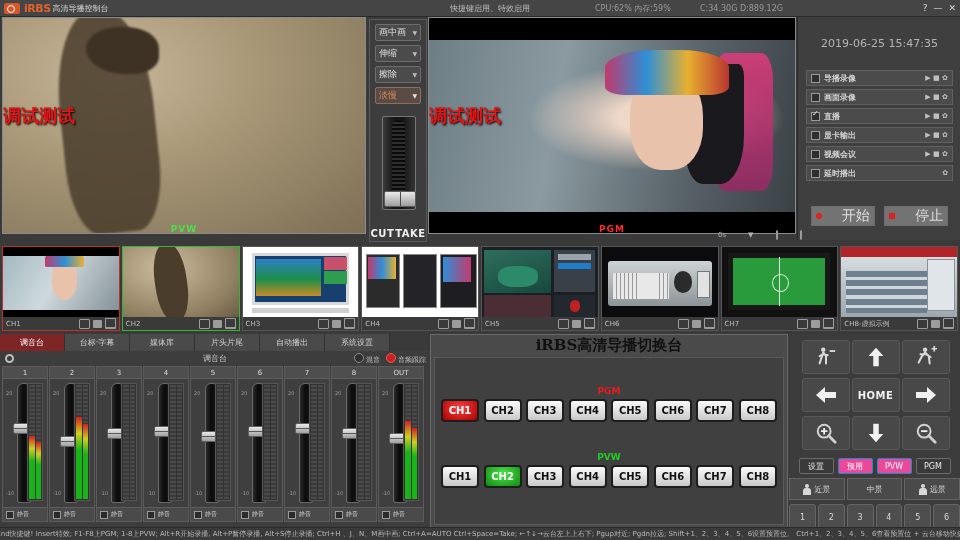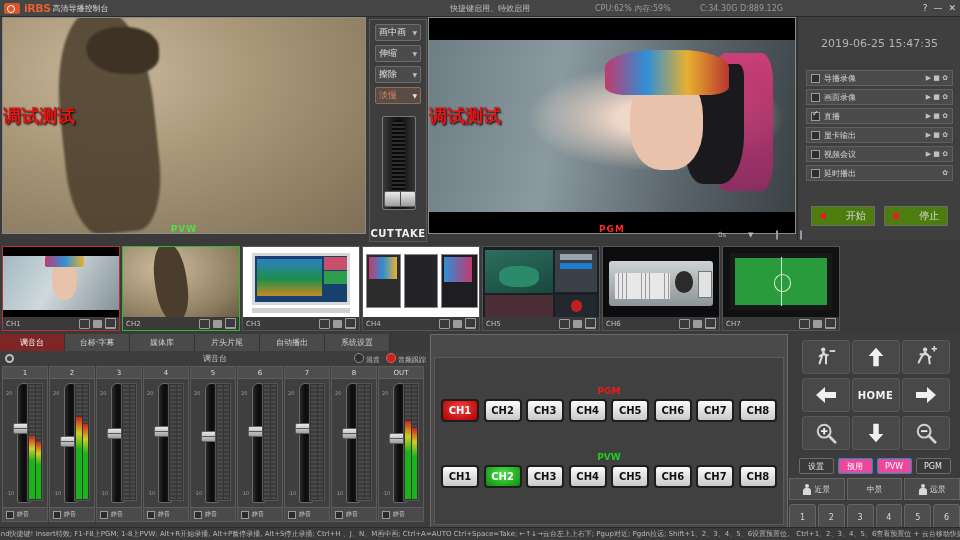--- a/index.html
+++ b/index.html
@@ -53,28 +53,28 @@
   .tbar-slot{position:absolute;left:9px;top:3px;width:13px;height:86px;background:repeating-linear-gradient(180deg,#0a0a0a 0 2px,#2e2e2e 2px 4px);border-radius:6px 6px 2px 2px;}
   .tbar-knob{position:absolute;left:1px;bottom:2px;width:30px;height:14px;background:linear-gradient(180deg,#eaeaea,#9d9d9d);border:1px solid #5e5e5e;border-radius:2px;cursor:pointer;}
   .tbar-knob:after{content:"";position:absolute;left:50%;top:0;width:1px;height:100%;background:#4a4a4a;}
   .cutrow{position:absolute;left:0;bottom:2px;width:100%;display:flex;justify-content:space-around;}
   .cutrow div{font-size:10px;font-weight:bold;color:#f0f0f0;cursor:pointer;letter-spacing:.5px;}
 
   
   .rightpanel{position:absolute;left:797px;top:17px;width:163px;height:223px;background:#3f3f3f;border-left:1px solid #2a2a2a;}
   .timer{text-align:center;font-size:22px;color:#e01414;font-weight:bold;margin-top:5px;letter-spacing:1px;font-family:"DejaVu Sans",sans-serif;}
   .datetime{text-align:center;font-size:11px;color:#b4b4b4;margin-top:20px;}
-  .rows{margin-top:8px;padding:12px 8px;}
+  .rows{margin-top:8px;padding:12px 8px;font-weight:bold;}
   .rrow{height:16px;margin-bottom:3px;background:#4b4b4b;border:1px solid #606060;display:flex;align-items:center;padding:0 4px;box-sizing:border-box;font-size:8px;color:#d2d2d2;cursor:pointer;}
   .cbx{width:7px;height:7px;border:1px solid #9a9a9a;background:#2f2f2f;margin-right:4px;position:relative;flex:none;}
   .cbx.on:after{content:"✓";position:absolute;left:0px;top:-4px;font-size:8px;color:#e8e8e8;}
   .rrow .lbl{flex:1;}
   .rico{margin-left:5px;font-size:7px;color:#c0c0c0;}
   .startstop{display:flex;justify-content:space-around;margin-top:10px;padding:0 8px;}
-  .ssbtn{width:62px;height:18px;background:#4d7c0f;border:1px solid #6b6b6b;display:flex;align-items:center;justify-content:center;gap:20px;font-size:10px;color:#ddd;cursor:pointer;}
+  .ssbtn{width:62px;height:18px;background:#737373;border:1px solid #6b6b6b;display:flex;align-items:center;justify-content:center;gap:20px;font-size:14px;color:#ddd;cursor:pointer;}
   .dotr{width:6px;height:6px;border-radius:50%;background:#e02020;}
   .sqr{width:6px;height:6px;background:#e02020;}
 
   
   .minibar{position:absolute;left:718px;top:229px;width:78px;height:12px;display:flex;align-items:center;gap:22px;font-size:7px;color:#b5b5b5;}
   .mb-ic{width:9px;height:8px;border:1px solid #9a9a9a;border-radius:1px;}
 
   
   .thumbs{position:absolute;left:0;top:246px;width:960px;height:88px;display:flex;}
   .th{position:relative;width:118px;height:85px;margin-right:2px;background:#111;border:1px solid #555;box-sizing:border-box;overflow:hidden;}
@@ -393,20 +393,34 @@
       </div>
       <div class="th-bar">
         <span>CH7</span>
         <span class="sp"></span>
         <span class="ticon"></span>
         <span class="ticon cam"></span>
         <span class="ticon scr"></span>
       </div>
     </div>
 
+    <div class="th">
+      <div class="th-img" style="background:linear-gradient(180deg,#e0e4e6,#9aa6ac);">
+        <div style="position:absolute;left:0;top:0;width:100%;height:14%;background:#b2242a;"></div>
+        <div style="position:absolute;left:4%;top:34%;width:70%;height:58%;background:repeating-linear-gradient(180deg,#6e7f90 0 14%,#cfd6da 14% 22%);"></div>
+        <div style="position:absolute;right:2%;top:16%;width:22%;height:70%;background:#dfe5e8;border:1px solid #8a9298;"></div>
+      </div>
+      <div class="th-bar">
+        <span>CH8-虚拟示例</span>
+        <span class="sp"></span>
+        <span class="ticon"></span>
+        <span class="ticon cam"></span>
+        <span class="ticon scr"></span>
+      </div>
+    </div>
   </div>
 
   <div class="tabbar">
     <div class="tab active">调音台</div>
     <div class="tab">台标·字幕</div>
     <div class="tab">媒体库</div>
     <div class="tab">片头片尾</div>
     <div class="tab">自动播出</div>
     <div class="tab">系统设置</div>
   </div>
@@ -608,20 +622,21 @@
         </div>
         <div class="st-foot">
             <span class="cbx2"></span>
             <span>静音</span>
           </div>
       </div>
     </div>
   </div>
 
   <div class="board">
+    <div class="board-title">iRBS高清导播切换台</div>
     <div class="board-inner">
       <div style="height:28px"></div>
       <div class="bus-label pgm">PGM</div>
       <div class="busrow">
         <div class="cb on-pgm">CH1</div>
         <div class="cb">CH2</div>
         <div class="cb">CH3</div>
         <div class="cb">CH4</div>
         <div class="cb">CH5</div>
         <div class="cb">CH6</div>

